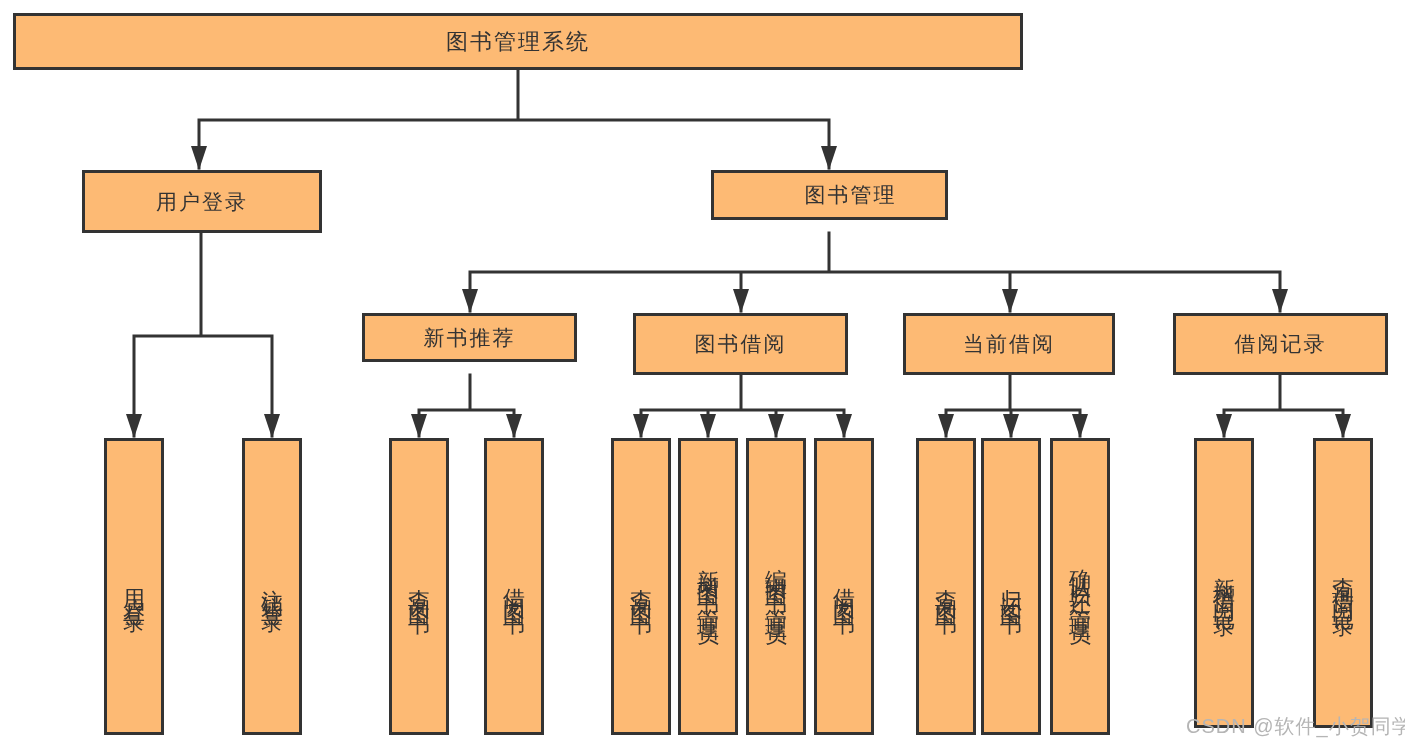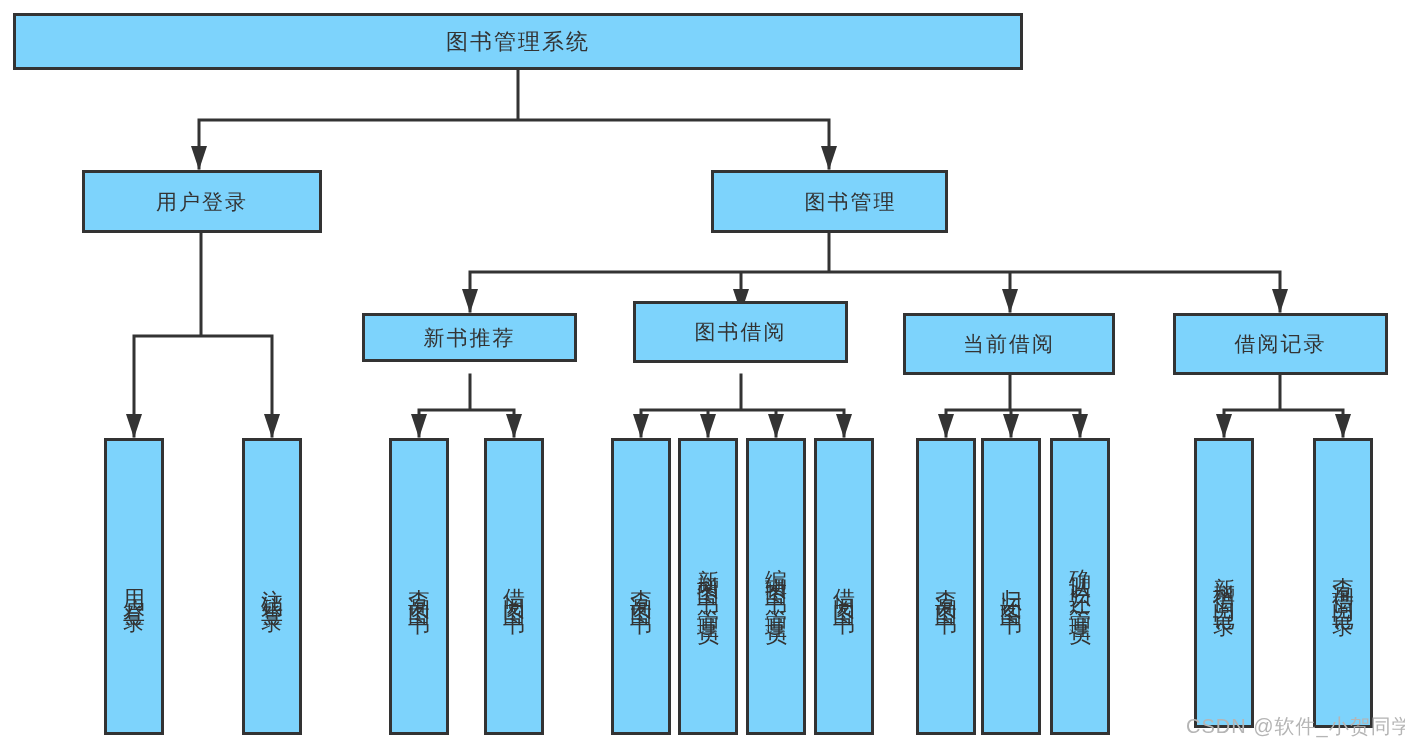--- a/index.html
+++ b/index.html
@@ -6,21 +6,21 @@
   body{
     width:1405px;height:747px;position:relative;overflow:hidden;
     background:#ffffff;
     font-family:"Liberation Sans","DejaVu Sans",sans-serif;
     color:#333333;
   }
   .stage{position:absolute;inset:0;}
   svg.wires{position:absolute;left:0;top:0;z-index:1;}
   .node{
     position:absolute;z-index:2;
-    border:3px solid #333333;background:#7dd3fc;
+    border:3px solid #333333;background:#fdba74;
     display:flex;align-items:center;justify-content:center;
     box-sizing:border-box;
   }
   .node .hlabel{
     font-size:21px;letter-spacing:2px;color:#333333;white-space:nowrap;
   }
   .node.root .hlabel{font-size:22px;}
   .node.leaf{z-index:2;}
   .vlabel{
     writing-mode:vertical-rl;text-orientation:mixed;
@@ -70,28 +70,28 @@
     </g>
   </svg>
 
   <div class="node root" style="left:13px;top:13px;width:1010px;height:57px;">
     <span class="hlabel">图书管理系统</span>
   </div>
 
   <div class="node" style="left:82px;top:170px;width:240px;height:63px;">
     <span class="hlabel">用户登录</span>
   </div>
-  <div class="node" style="left:711px;top:170px;width:237px;height:63px;padding-left:42px;">
+  <div class="node" style="left:711px;top:170px;width:237px;height:50px;padding-left:42px;">
     <span class="hlabel">图书管理</span>
   </div>
 
   <div class="node" style="left:362px;top:313px;width:215px;height:49px;">
     <span class="hlabel">新书推荐</span>
   </div>
-  <div class="node" style="left:633px;top:301px;width:215px;height:62px;">
+  <div class="node" style="left:633px;top:313px;width:215px;height:62px;">
     <span class="hlabel">图书借阅</span>
   </div>
   <div class="node" style="left:903px;top:313px;width:212px;height:62px;">
     <span class="hlabel">当前借阅</span>
   </div>
   <div class="node" style="left:1173px;top:313px;width:215px;height:62px;">
     <span class="hlabel">借阅记录</span>
   </div>
 
   <div class="node leaf" style="left:104px;top:438px;width:60px;height:297px;">

